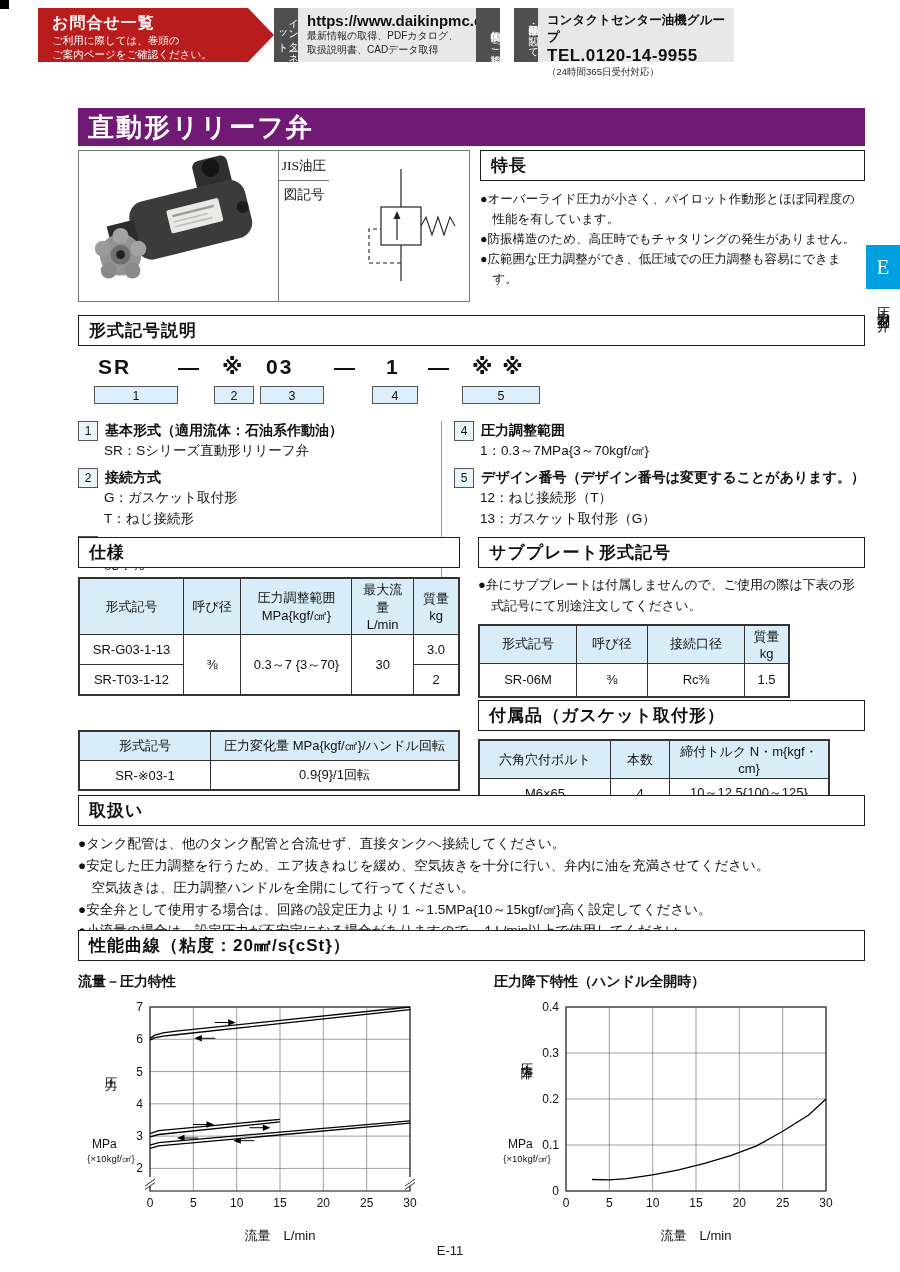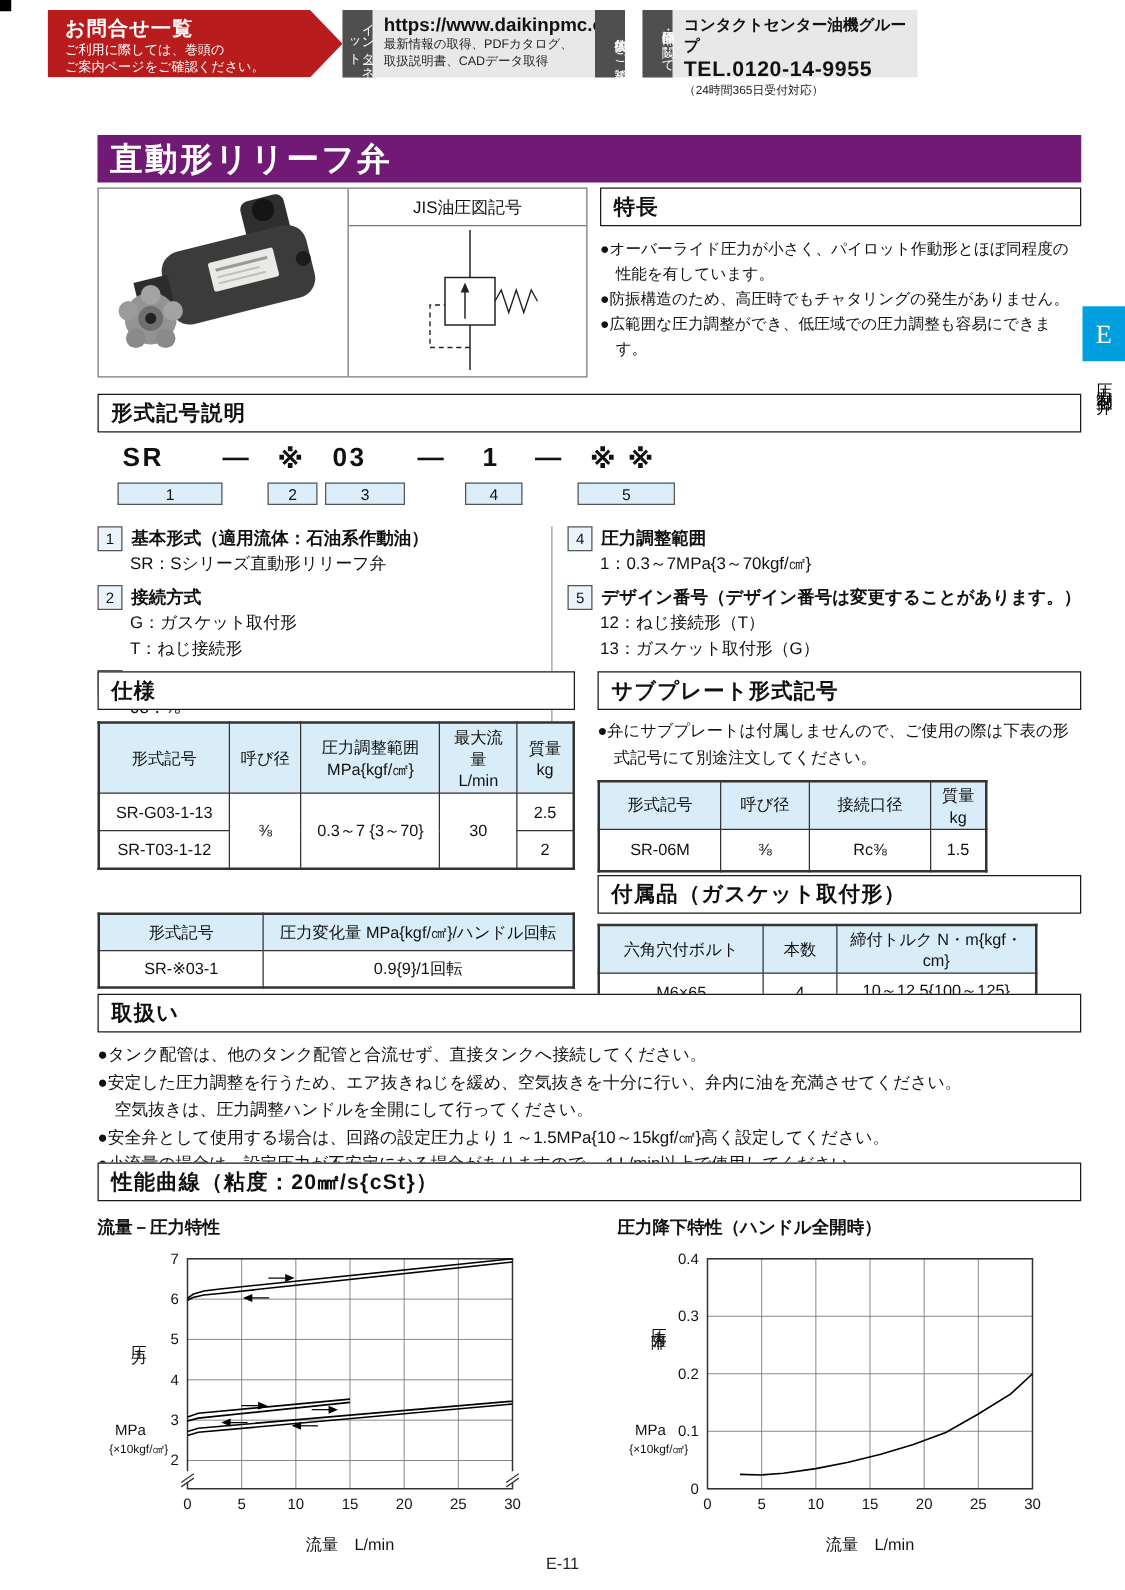--- a/index.html
+++ b/index.html
@@ -34,21 +34,21 @@
 
   
   .title-bar{position:absolute;left:78px;top:108px;width:787px;height:38px;background:#701a75;color:#fff;
              font-size:26px;font-weight:bold;display:flex;align-items:center;padding-left:10px;
              box-sizing:border-box;letter-spacing:2px;}
 
   
   .product-box{position:absolute;left:78px;top:150px;width:392px;height:152px;border:1px solid #777;
                display:flex;box-sizing:border-box;background:#fff;}
   .photo-cell{width:199px;border-right:1px solid #777;position:relative;}
-  .jis-cell{flex:1;display:flex;flex-direction:column;}
+  .jis-cell{flex:1;display:flex;flex-direction:row;font-family:Liberation Serif, serif;}
   .jis-head{height:29px;border-bottom:1px solid #777;text-align:center;font-size:13.5px;line-height:29px;}
   .jis-body{flex:1;display:flex;align-items:center;justify-content:center;}
 
   
   .sec-h{border:1.5px solid #1a1a1a;font-size:17px;font-weight:bold;padding:3px 10px;background:#fff;
          letter-spacing:1px;box-sizing:border-box;}
 
   
   .features{position:absolute;left:480px;top:150px;width:385px;}
   .bullets{margin-top:8px;font-size:12.5px;line-height:1.6;}
@@ -282,21 +282,21 @@
       <th style="width:56px;">最大流量
 L/min</th>
       <th style="width:38px;">質量
 kg</th>
     </tr>
     <tr>
       <td>SR-G03-1-13</td>
       <td rowspan="2">⅜</td>
       <td rowspan="2">0.3～7 {3～70}</td>
       <td rowspan="2">30</td>
-      <td>2.5</td>
+      <td>3.0</td>
     </tr>
     <tr>
       <td>SR-T03-1-12</td>
       <td>2</td>
     </tr>
   </tbody>
     </table>
 </div>
 
 <div class="handle-table">

